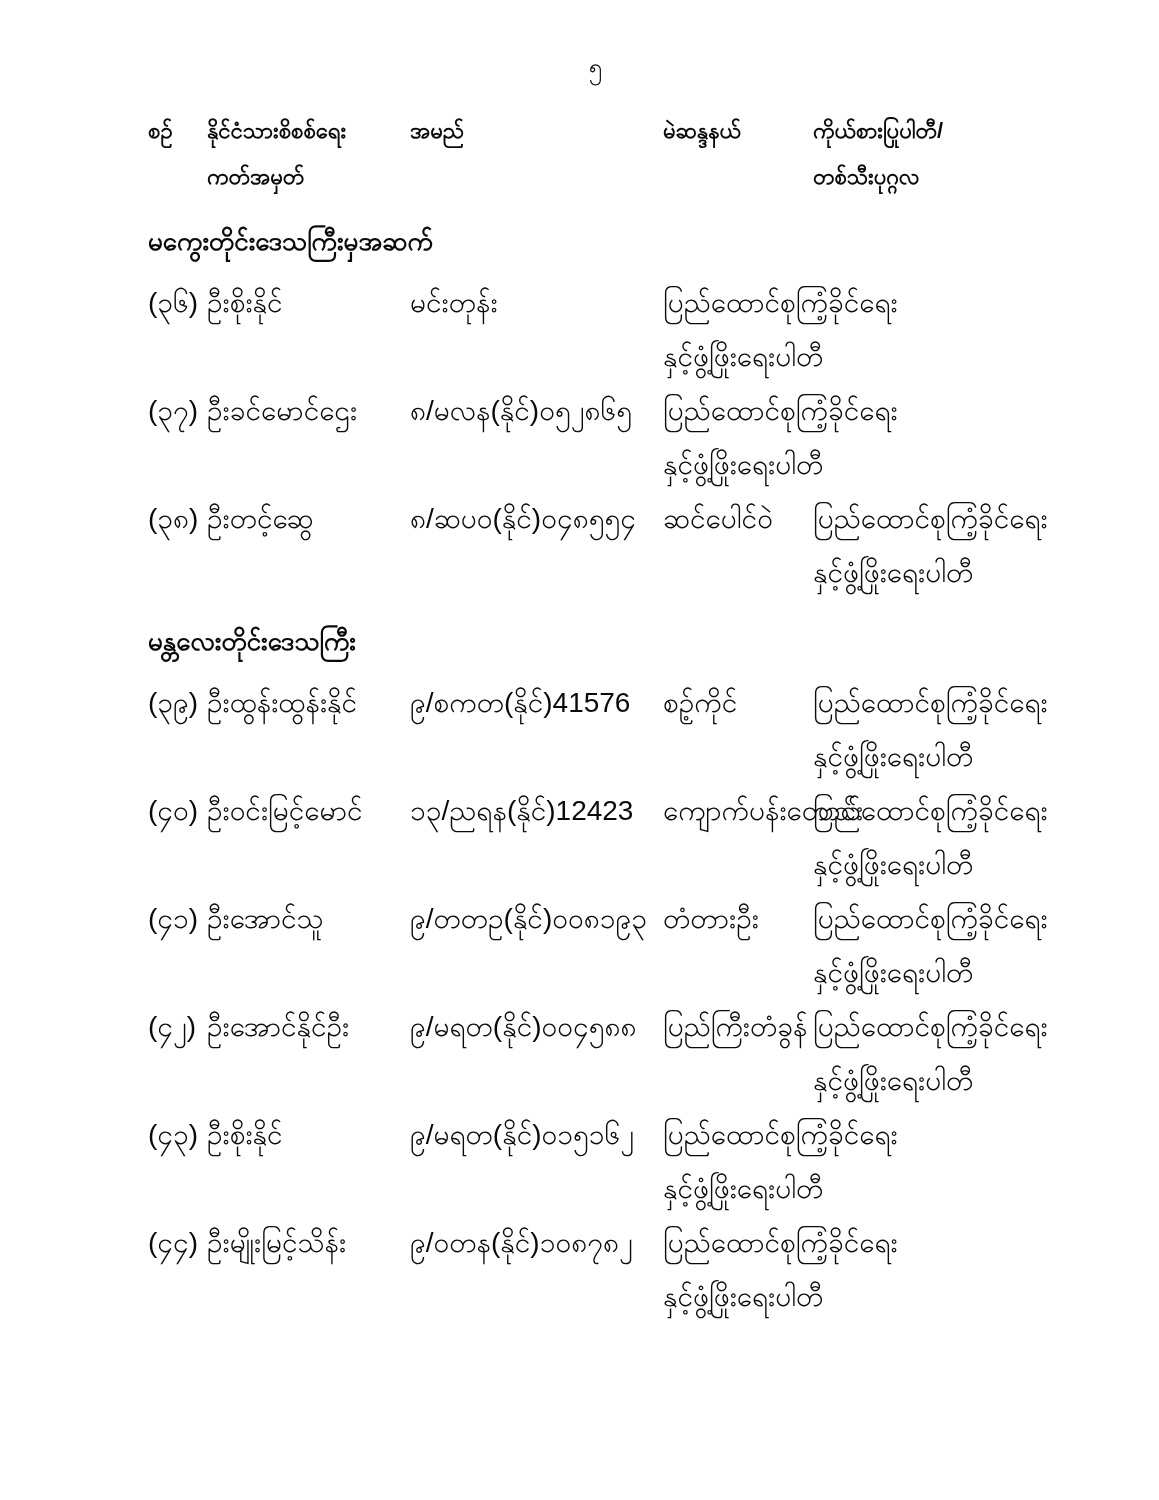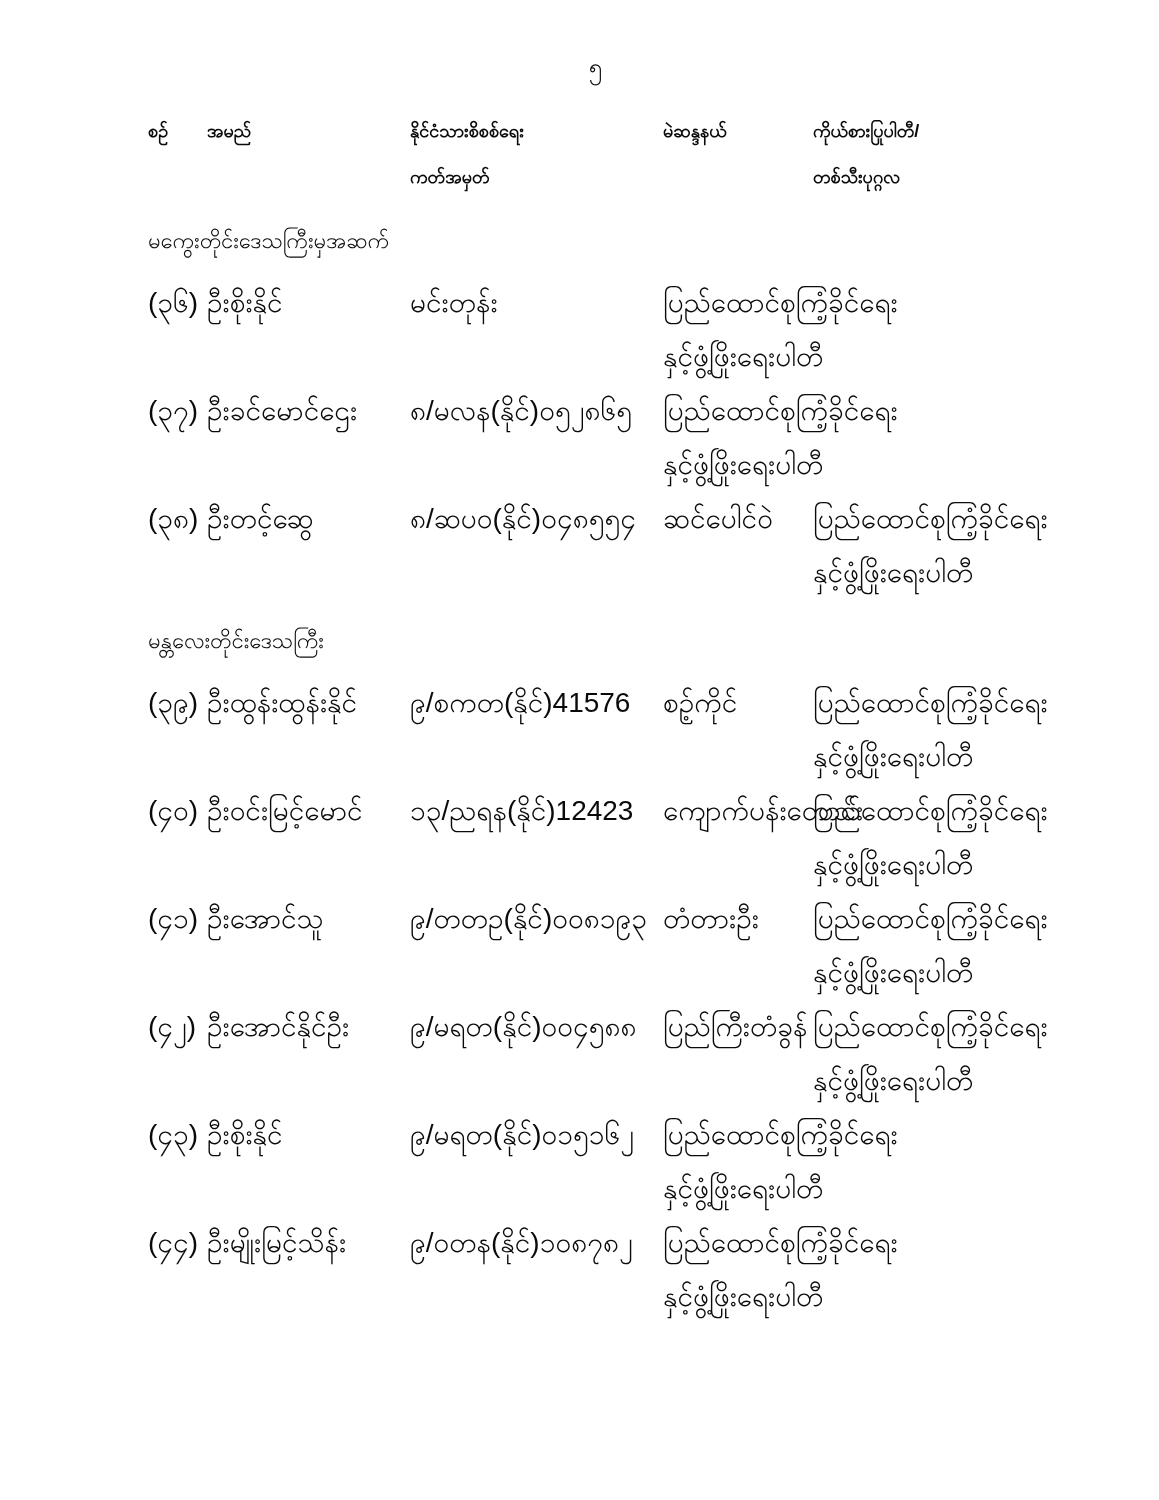--- a/index.html
+++ b/index.html
@@ -26,26 +26,26 @@
     transform: translateX(2px);
   }
   .grid-cols {
     display: grid;
     grid-template-columns: 59px 203px 253px 150px 1fr;
     align-items: start;
   }
   .thead {
     margin-top: 26px;
     font-weight: bold;
-    font-size: 18px;
+    font-size: 22px;
   }
   .thead .cell { line-height: 46px; white-space: nowrap; }
   .section-title {
-    font-weight: normal;
-    font-size: 22px;
+    font-weight: bold;
+    font-size: 26px;
     line-height: 54px;
     margin-top: 14px;
     white-space: nowrap;
   }
   .rows { margin-top: 8px; }
   .row {
     font-size: 28px;
   }
   .row .cell {
     line-height: 54px;
@@ -59,25 +59,25 @@
 
 <div class="page">
 
   <div class="page-number">၅</div>
 
   <div class="thead grid-cols">
     <div class="cell">
       <span>စဉ်</span>
     </div>
     <div class="cell">
-      <span>အမည်</span>
+      <span>နိုင်ငံသားစိစစ်ရေး</span><br>
+      <span>ကတ်အမှတ်</span>
     </div>
     <div class="cell">
-      <span>နိုင်ငံသားစိစစ်ရေး</span><br>
-      <span>ကတ်အမှတ်</span>
+      <span>အမည်</span>
     </div>
     <div class="cell">
       <span>မဲဆန္ဒနယ်</span>
     </div>
     <div class="cell">
       <span>ကိုယ်စားပြုပါတီ/</span><br>
       <span>တစ်သီးပုဂ္ဂလ</span>
     </div>
   </div>
 

